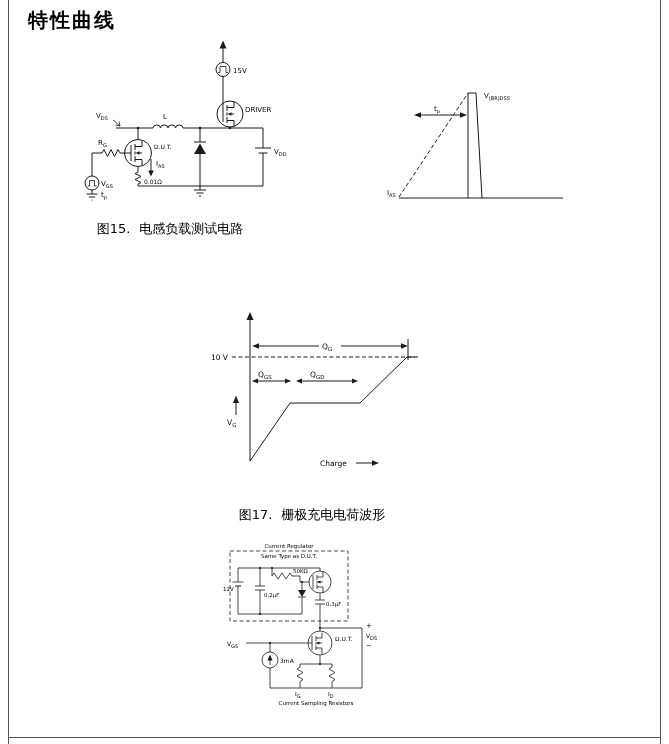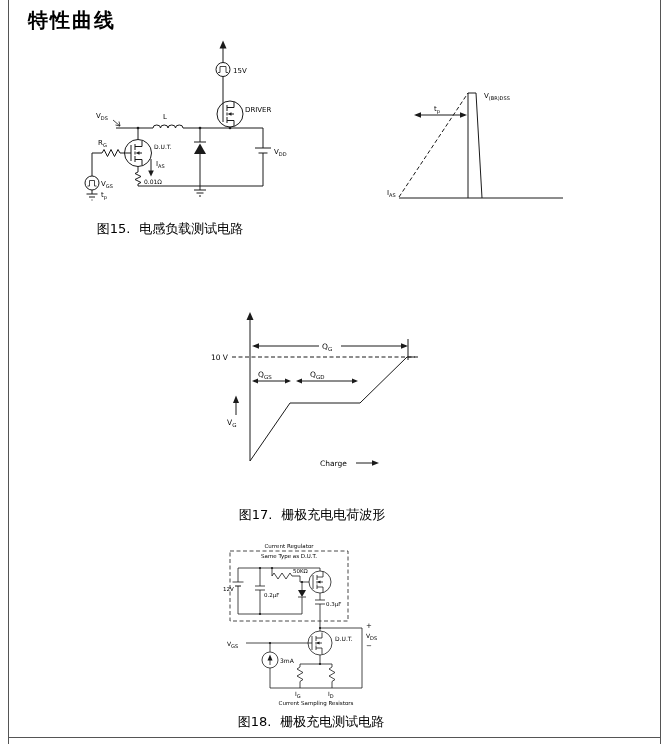--- a/index.html
+++ b/index.html
@@ -329,16 +329,13 @@
     </g>
     <g>
       <line class="w thin" x1="110" y1="128" x2="110" y2="131"></line>
       <path class="w thin" d="M110,131 l-3,2 l6,3.5 l-6,3.5 l6,3.5 l-3,2 V152"></path>
     </g>
     <line class="w thin" x1="48" y1="152" x2="140" y2="152"></line>
     <text class="t6" x="73" y="160"><tspan>I</tspan><tspan class="sub" dy="2">G</tspan></text>
     <text class="t6" x="106" y="160"><tspan>I</tspan><tspan class="sub" dy="2">D</tspan></text>
     <text class="t55" x="94" y="169" text-anchor="middle">Current Sampling Resistors</text>
   </svg>
-  <div id="cap18" class="caption">
-    <span class="cap-num">图18.</span><span class="cap-text">栅极充电测试电路</span>
-  </div>
 </div>
 
 </body></html>

